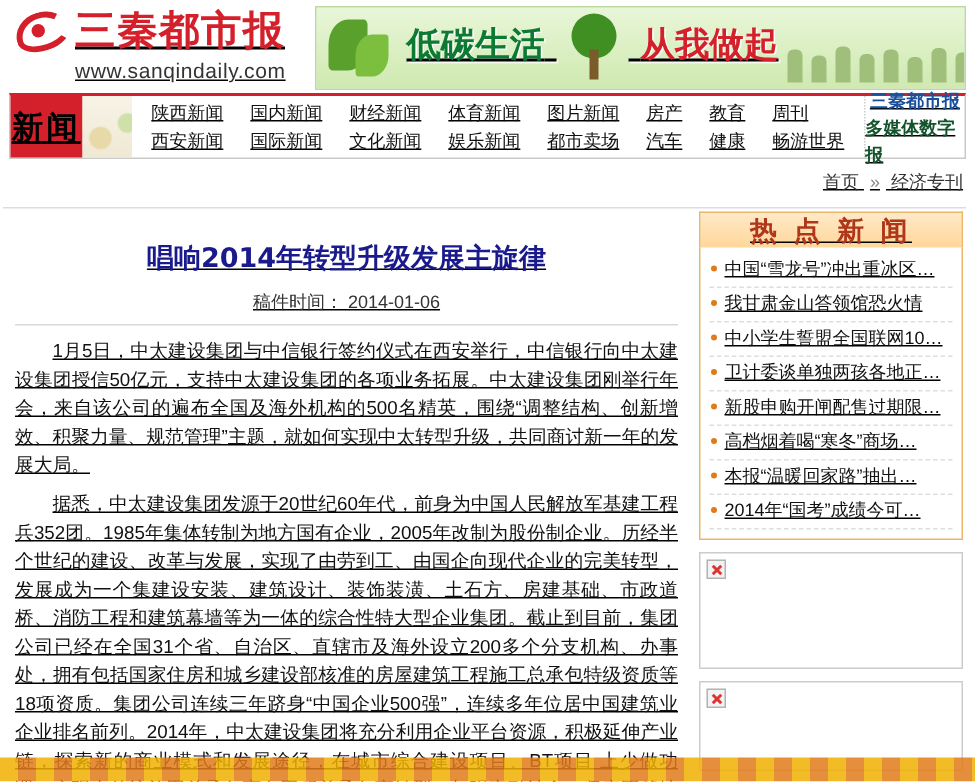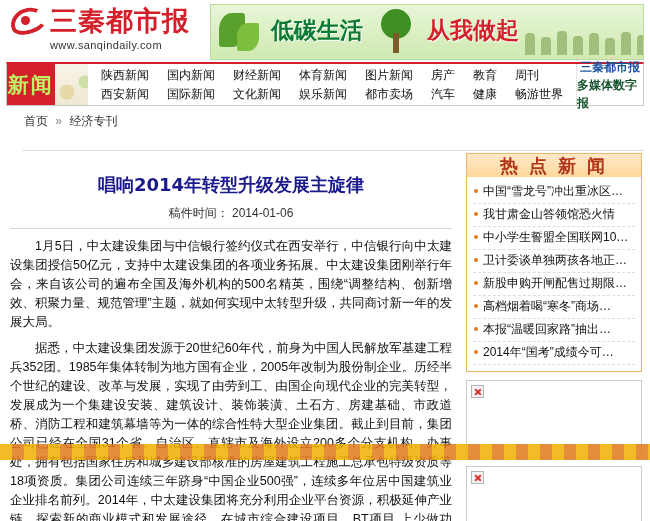--- a/index.html
+++ b/index.html
@@ -5,21 +5,21 @@
   * { box-sizing: border-box; }
   html, body { margin:0; padding:0; }
   body {
     width: 650px; height: 521px;
     font-family: "Liberation Sans", sans-serif;
     font-size: 12px;
     color: #000;
     background: #fff;
     overflow: hidden;
   }
-  .page { width:650px; height:460px; position:relative; background:#fff; }
+  .page { width:650px; height:521px; position:relative; background:#fff;text-decoration:underline; }
 
   
   .masthead {
     display:flex; align-items:flex-start;
     padding: 4px 6px 2px 8px;
     height: 62px;
   }
   .logo-block { width: 196px; }
   .logo-row { display:flex; align-items:center; }
   .logo-mark {
@@ -34,21 +34,21 @@
   .logo-mark .dot {
     position:absolute; left:13px; top:12px; width:9px; height:9px;
     background:#d4202a; border-radius:50%;
   }
   .logo-text {
     font-family:"DejaVu Sans", sans-serif;
     font-size: 27px; font-weight:bold; color:#d4202a;
     letter-spacing:1px; line-height:34px; white-space:nowrap;
   }
   .logo-url {
-    font-size: 11px; color:#333; letter-spacing:0.4px;
+    font-size: 14px; color:#333; letter-spacing:0.4px;
     margin-left:42px; margin-top:1px;
   }
   .banner {
     flex:1; height:56px; margin-left:6px;
     background: linear-gradient(#e8f6d8, #cfe9b0);
     border:1px solid #bcd9a0; position:relative; overflow:hidden;
     display:flex; align-items:flex-end;
   }
   .banner .leafy {
     width:60px; height:56px; position:relative;
@@ -86,21 +86,21 @@
     position:absolute; bottom:4px; width:10px; height:22px;
     background:#9fbf7a; border-radius:4px 4px 0 0;
   }
 
   
   .navwrap {
     margin: 0 6px; border:1px solid #c9c9c9; border-top:2px solid #d4202a;
     height: 44px; display:flex; align-items:stretch; background:#fff;
   }
   .nav-news {
-    width: 74px; background:#d4202a; color:#bef264;
+    width: 74px; background:#d4202a; color:#000000;
     display:flex; align-items:center; justify-content:center;
     font-family:"DejaVu Sans", sans-serif; font-size:21px; font-weight:bold;
     letter-spacing:2px;
   }
   .nav-deco {
     width:52px; background:
       radial-gradient(circle at 12px 28px, #e8d9a8 7px, transparent 8px),
       radial-gradient(circle at 30px 18px, #cfe0a8 6px, transparent 7px),
       linear-gradient(#f7f3e6,#efe8d4);
   }
@@ -116,22 +116,22 @@
   .nav-right {
     width: 104px; border-left:1px dotted #ccc;
     display:flex; flex-direction:column; justify-content:center;
     align-items:center; color:#1a4f9c; font-size:12px; line-height:18px;
     font-weight:bold;
   }
   .nav-right .r2 { color:#14532d; }
 
   
   .crumb {
-    margin: 4px 6px 0 22px; border-bottom:1px solid #ddd;
-    padding: 3px 2px 20px 2px; font-size:12px; color:#333;
+    margin: 4px 6px 0 2px; border-bottom:1px solid #ddd;
+    padding: 3px 2px 8px 2px; font-size:12px; color:#333;text-align:right;
   }
   .crumb a { color:#333; text-decoration:none; }
   .crumb .sep { color:#888; margin:0 4px; }
 
   
   .cols { display:flex; margin: 2px 6px 0 6px; }
   .main { width: 456px; padding: 0 10px 0 4px; }
   .side { width: 176px; margin-left:4px; }
 
   .art-title {

